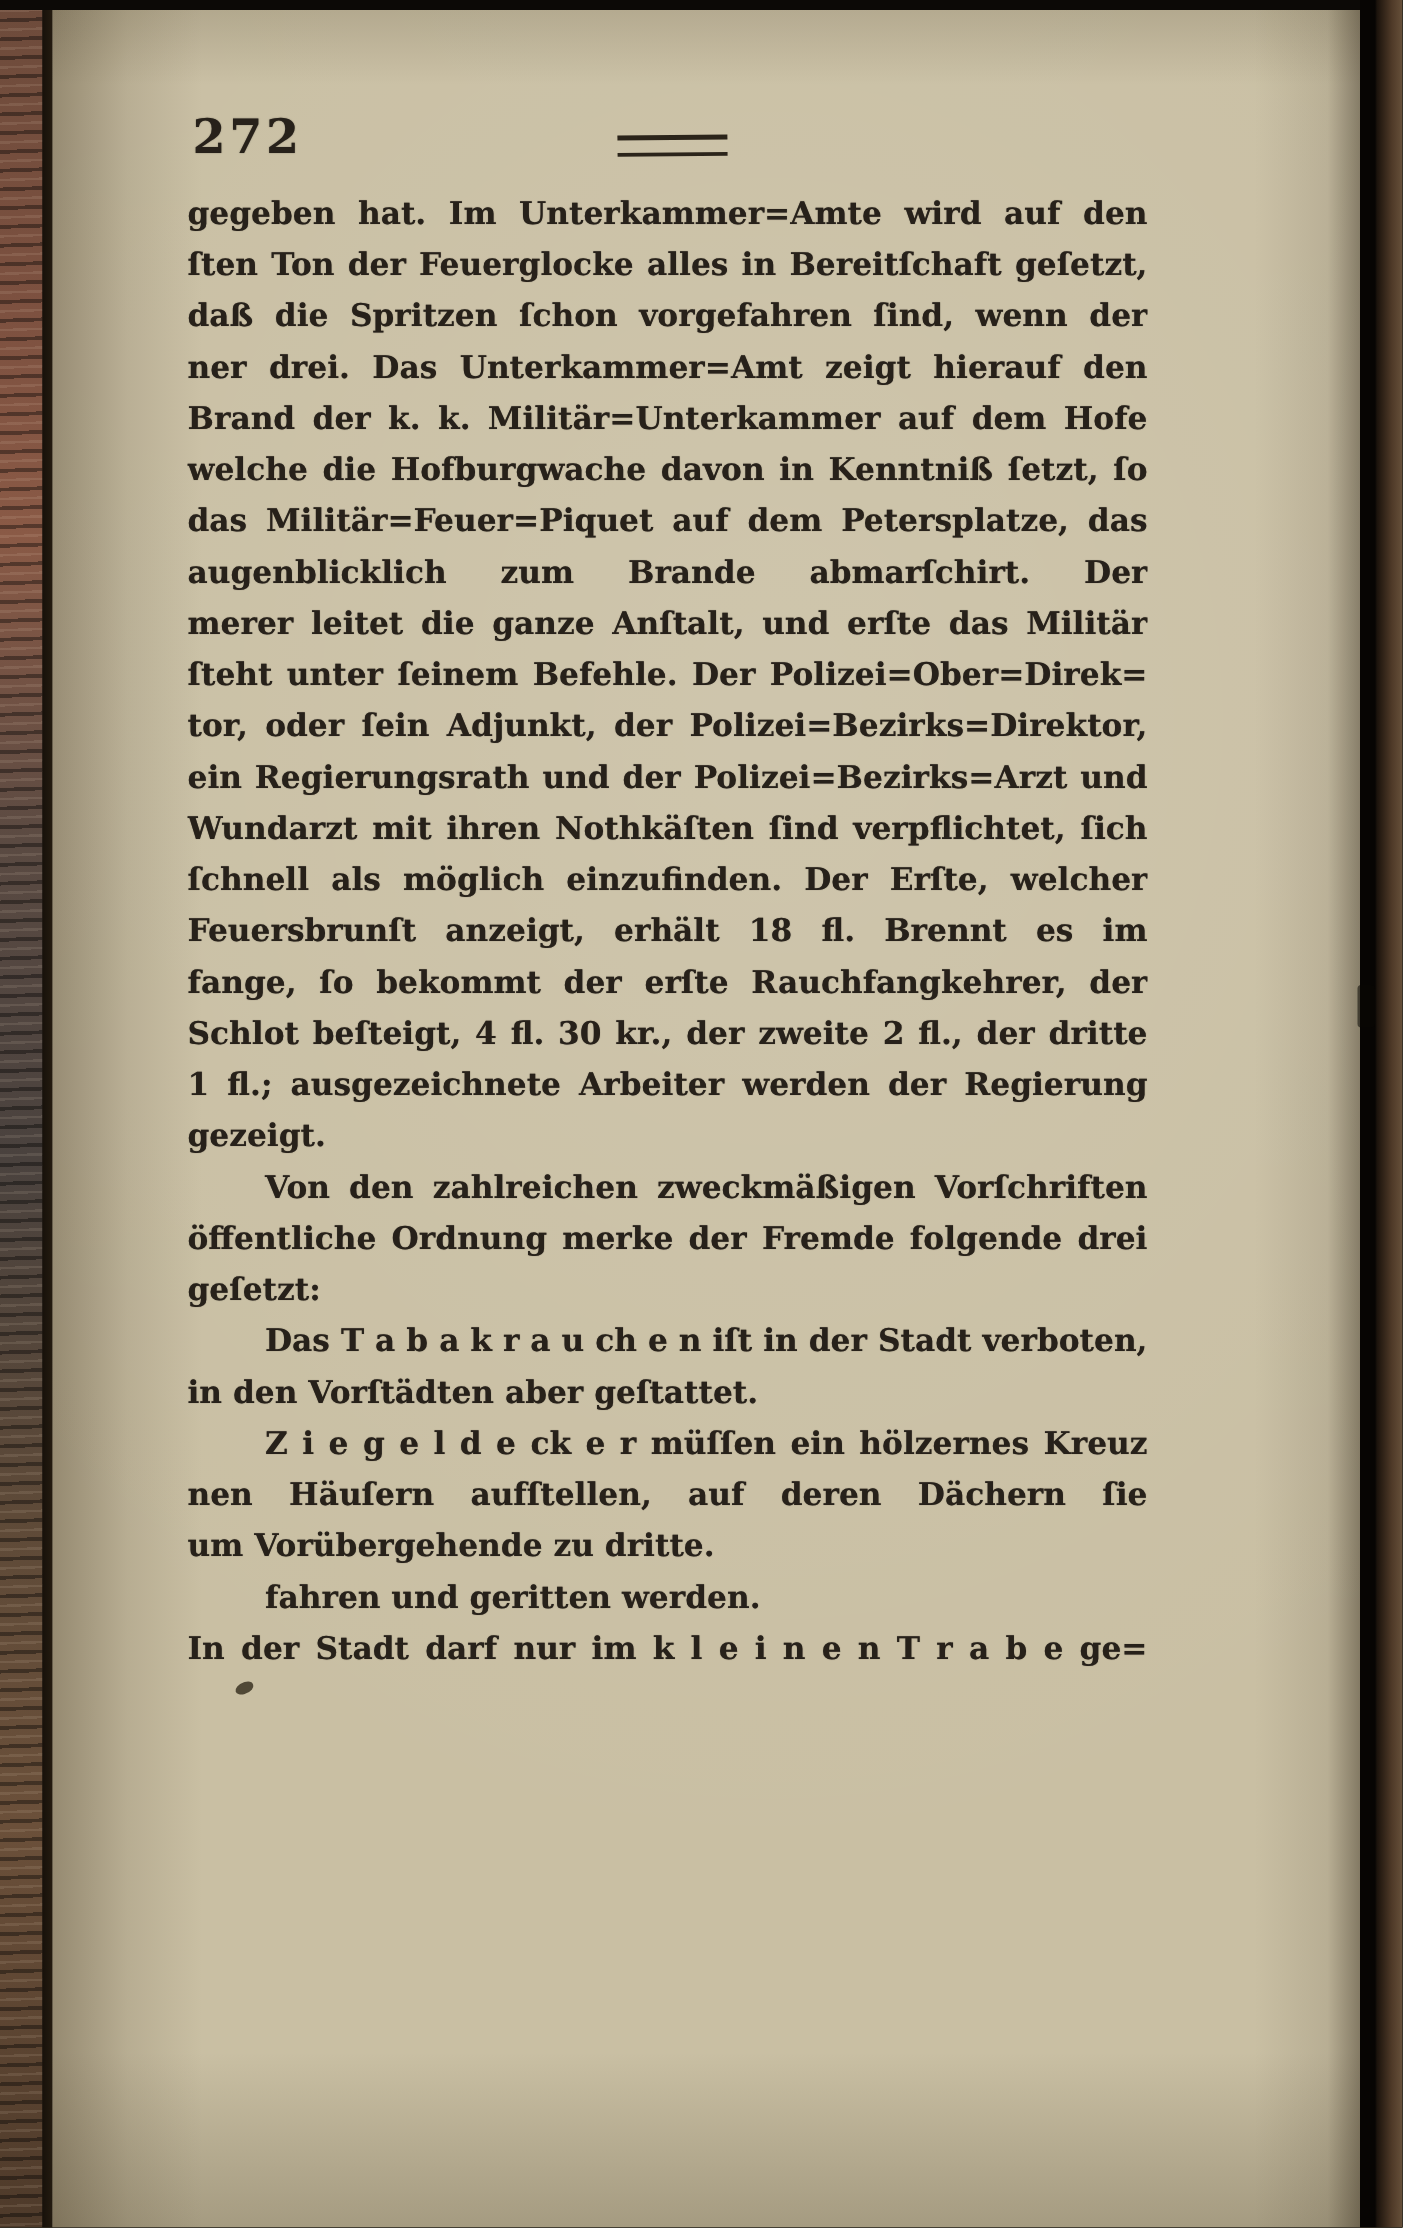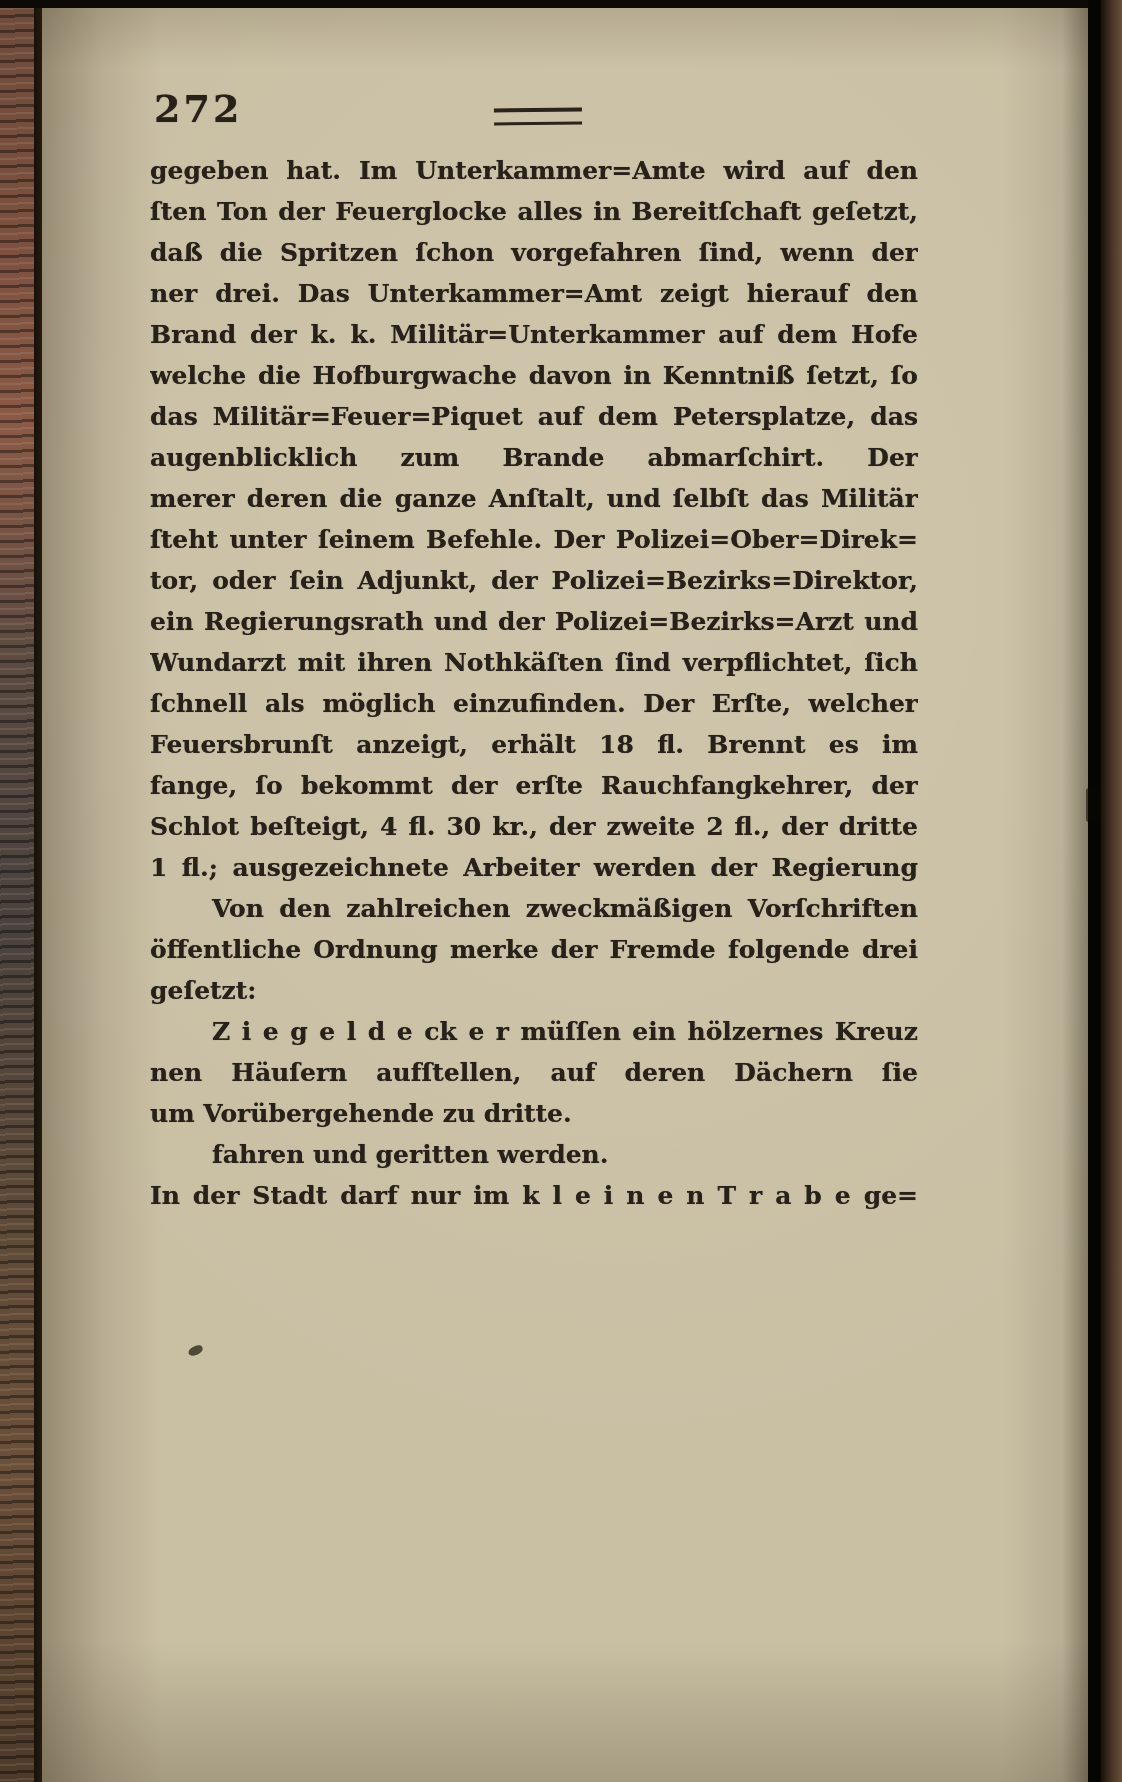--- a/index.html
+++ b/index.html
@@ -110,35 +110,40 @@
     <div class="text-block ink">
         <div class="para">
           <div class="line">gegeben hat. Im Unterkammer=Amte wird auf den er=</div>
           <div class="line">ſten Ton der Feuerglocke alles in Bereitſchaft geſetzt, ſo</div>
           <div class="line">daß die Spritzen ſchon vorgefahren ſind, wenn der Meß=</div>
           <div class="line">ner drei. Das Unterkammer=Amt zeigt hierauf den</div>
           <div class="line">Brand der k. k. Militär=Unterkammer auf dem Hofe an,</div>
           <div class="line">welche die Hofburgwache davon in Kenntniß ſetzt, ſo wie</div>
           <div class="line">das Militär=Feuer=Piquet auf dem Petersplatze, das</div>
           <div class="line">augenblicklich zum Brande abmarſchirt. Der Unterkäm=</div>
-          <div class="line">merer deren die ganze Anſtalt, und ſelbſt das Militär</div>
+          <div class="line">merer leitet die ganze Anſtalt, und erſte das Militär</div>
           <div class="line">ſteht unter ſeinem Befehle. Der Polizei=Ober=Direk=</div>
           <div class="line">tor, oder ſein Adjunkt, der Polizei=Bezirks=Direktor,</div>
           <div class="line">ein Regierungsrath und der Polizei=Bezirks=Arzt und</div>
           <div class="line">Wundarzt mit ihren Nothkäſten ſind verpflichtet, ſich ſo</div>
           <div class="line">ſchnell als möglich einzufinden. Der Erſte, welcher eine</div>
           <div class="line">Feuersbrunſt anzeigt, erhält 18 fl. Brennt es im Rauch=</div>
           <div class="line">fange, ſo bekommt der erſte Rauchfangkehrer, der den</div>
           <div class="line">Schlot beſteigt, 4 fl. 30 kr., der zweite 2 fl., der dritte</div>
           <div class="line">1 fl.; ausgezeichnete Arbeiter werden der Regierung an=</div>
+          <div class="line last">gezeigt.</div>
         </div>
         <div class="para indent">
           <div class="line">Von den zahlreichen zweckmäßigen Vorſchriften für</div>
           <div class="line">öffentliche Ordnung merke der Fremde folgende drei be=</div>
           <div class="line last">geſetzt:</div>
+        </div>
+        <div class="para indent">
+          <div class="line">Das T a b a k r a u ch e n iſt in der Stadt verboten,</div>
+          <div class="line last">in den Vorſtädten aber geſtattet.</div>
         </div>
         <div class="para indent">
           <div class="line">Z i e g e l d e ck e r müſſen ein hölzernes Kreuz bei je=</div>
           <div class="line">nen Häuſern aufſtellen, auf deren Dächern ſie arbeiten,</div>
           <div class="line last">um Vorübergehende zu dritte.</div>
         </div>
         <div class="para indent">
           <div class="line last">fahren und geritten werden.</div>
           <div class="line">In der Stadt darf nur im k l e i n e n  T r a b e ge=</div>
         </div>

